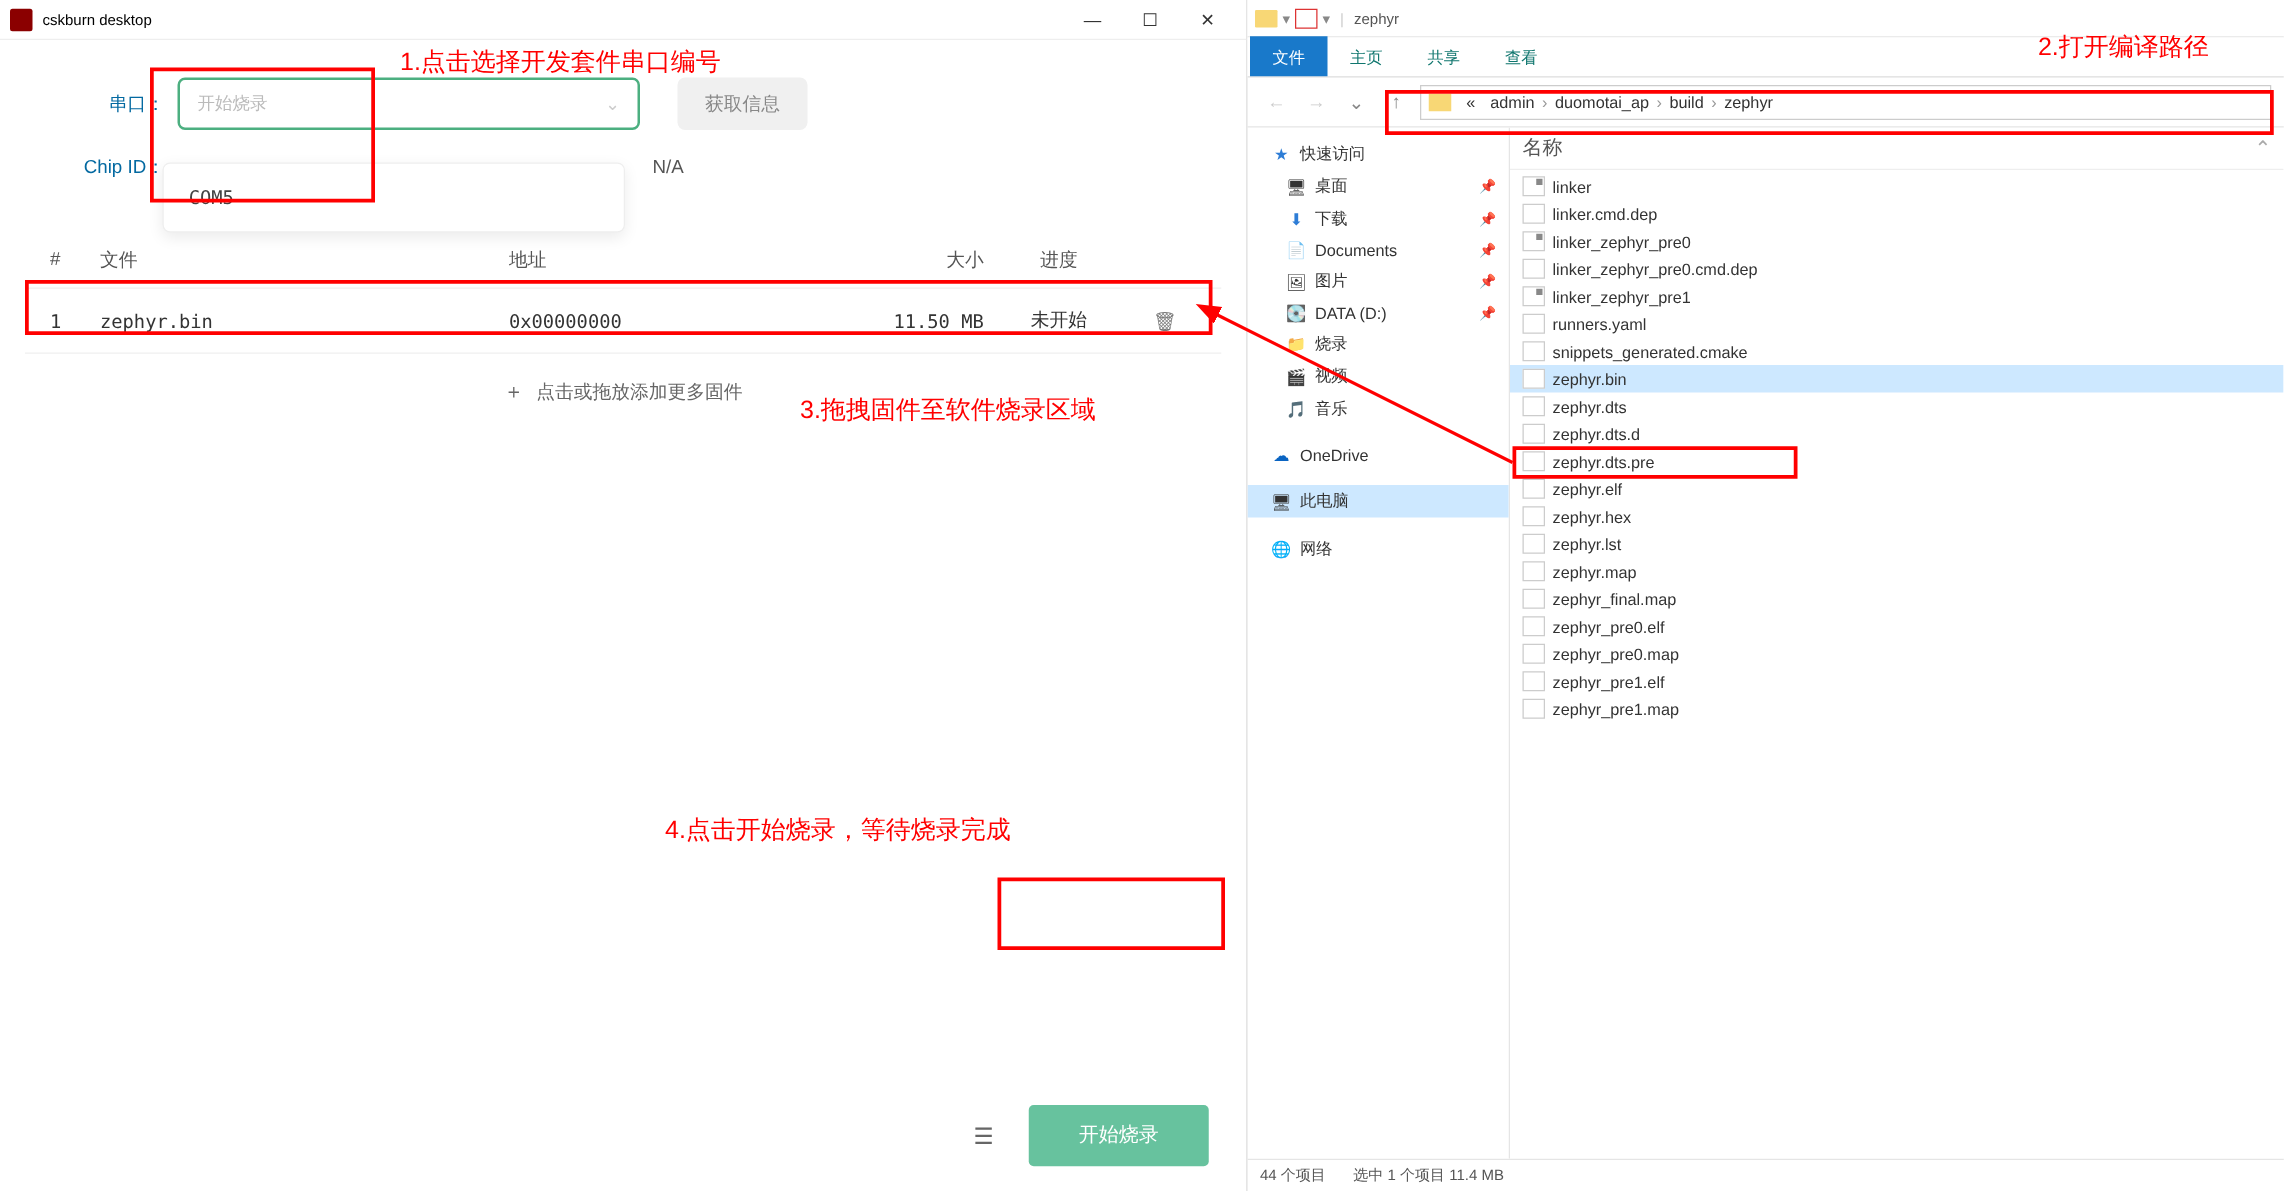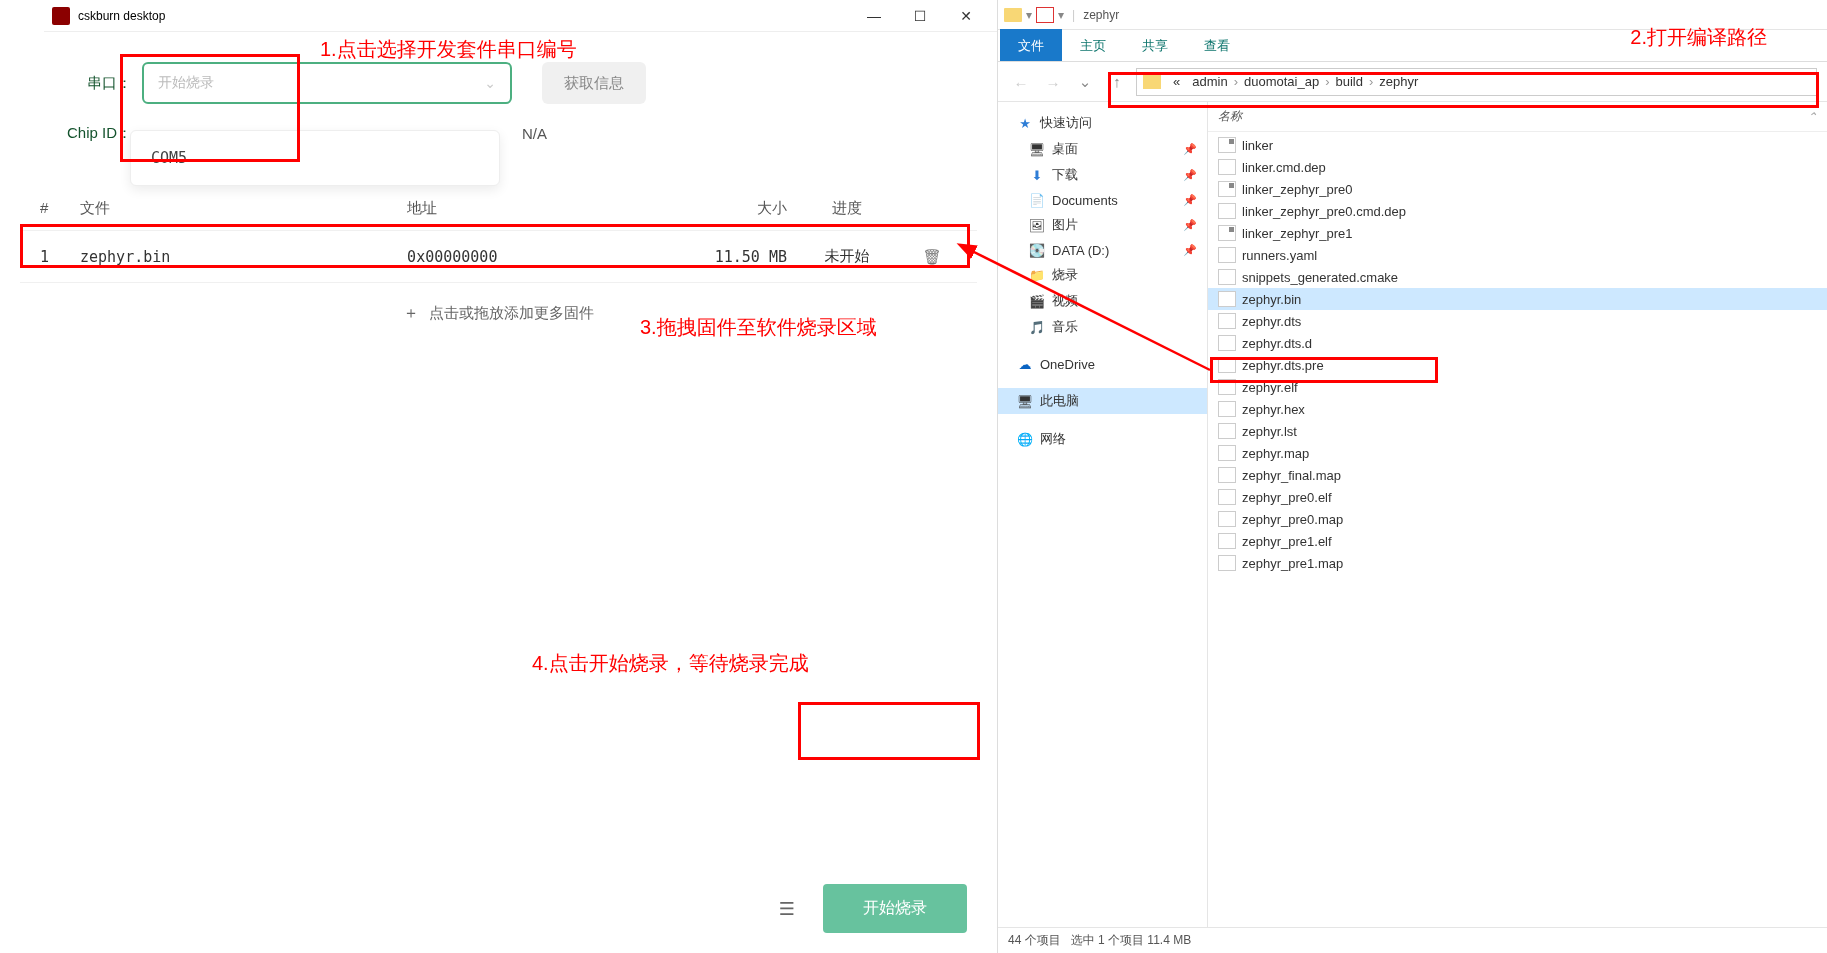--- a/index.html
+++ b/index.html
@@ -1,26 +1,26 @@
 <!DOCTYPE html>
 <html><head>
 <meta charset="utf-8">
 <style>
   * { box-sizing: border-box; margin: 0; padding: 0; }
   body { font-family: "Microsoft YaHei", "Segoe UI", sans-serif; font-size: 13px; color: #333; background: #fff; width: 1827px; height: 953px; overflow: hidden; position: relative; display: flex; }
   
   .app-left { width: 998px; height: 100%; border-right: 1px solid #ddd; position: relative; display: flex; flex-direction: column; }
-  .titlebar { height: 32px; display: flex; align-items: center; padding: 0 8px; border-bottom: 1px solid #eee; margin-left: 44px; }
+  .titlebar { height: 32px; display: flex; align-items: center; padding: 0 8px; border-bottom: 1px solid #eee; }
   .titlebar .icon-app { width: 18px; height: 18px; background: #8b0000; margin-right: 8px; border-radius: 2px; }
   .titlebar .title { font-size: 12px; color: #000; }
   .win-controls { margin-left: auto; display: flex; }
   .win-btn { width: 46px; height: 32px; display: flex; align-items: center; justify-content: center; font-size: 14px; cursor: pointer; }
   .form-area { padding: 30px 60px 0 60px; position: relative; }
   .form-row { display: flex; align-items: center; margin-bottom: 20px; }
-  .form-row .lbl { width: 72px; text-align: right; margin-right: 10px; font-size: 15px; color: #14532d; }
+  .form-row .lbl { width: 72px; text-align: right; margin-right: 10px; font-size: 15px; color: #0369a1; }
   .serial-select { width: 370px; height: 42px; border: 2px solid #4caf80; border-radius: 6px; display: flex; align-items: center; padding: 0 14px; color: #bbb; font-size: 14px; cursor: pointer; position: relative; background: #fff; }
   .serial-select .chev { margin-left: auto; color: #ccc; }
   .get-info-btn { margin-left: 30px; height: 42px; padding: 0 22px; background: #f0f0f0; border: none; border-radius: 6px; color: #888; font-size: 15px; cursor: pointer; }
   .chipid-val { font-size: 15px; color: #555; }
   .dropdown { position: absolute; top: 98px; left: 130px; width: 370px; background: #fff; border: 1px solid #eee; box-shadow: 0 4px 12px rgba(0,0,0,0.08); border-radius: 6px; padding: 6px; z-index: 20; }
   .dropdown-item { padding: 12px 14px; font-family: "Consolas", monospace; font-size: 15px; color: #444; border-radius: 4px; cursor: pointer; }
   .annot-red { border: 3px solid #ff0000; position: absolute; pointer-events: none; z-index: 30; }
   .annot-text { color: #ff0000; font-size: 20px; font-weight: 400; position: absolute; white-space: nowrap; z-index: 30; }
   
   .file-table { margin: 24px 20px 0 20px; }
@@ -57,28 +57,28 @@
   .bc-sep { color: #999; }
   .explorer-body { flex: 1; display: flex; overflow: hidden; }
   .nav-pane { width: 210px; border-right: 1px solid #e5e5e5; padding: 8px 0; overflow-y: auto; }
   .np-group { margin-bottom: 12px; }
   .np-item { display: flex; align-items: center; padding: 4px 10px 4px 30px; font-size: 13px; color: #333; cursor: pointer; position: relative; }
   .np-item.header { padding-left: 18px; font-weight: 400; }
   .np-item .pin { margin-left: auto; color: #bbb; font-size: 11px; }
   .np-item.selected { background: #cde8ff; }
   .np-icon { width: 18px; height: 16px; margin-right: 6px; display: inline-flex; align-items: center; justify-content: center; font-size: 13px; }
   .file-pane { flex: 1; display: flex; flex-direction: column; overflow: hidden; }
-  .fp-header { display: flex; padding: 6px 10px; border-bottom: 1px solid #eee; font-size: 12px; color: #555; font-style: italic; }
+  .fp-header { display: flex; padding: 6px 10px; border-bottom: 1px solid #eee; font-size: 16px; color: #555; }
   .fp-header .name-col { flex: 1; display: flex; align-items: center; gap: 6px; }
   .fp-list { flex: 1; overflow-y: auto; padding: 2px 0; }
   .fp-item { display: flex; align-items: center; padding: 3px 10px; font-size: 13px; cursor: pointer; }
   .fp-item .f-ico { width: 18px; height: 16px; margin-right: 6px; display: inline-block; border: 1px solid #ccc; background: #fff; position: relative; }
   .fp-item .f-ico.script::after { content: ""; position: absolute; right: 1px; top: 1px; width: 5px; height: 5px; background: #888; }
   .fp-item.selected { background: #cde8ff; }
-  .status-bar { height: 26px; border-top: 1px solid #e5e5e5; display: flex; align-items: center; padding: 0 10px; font-size: 12px; color: #555; gap: 10px; }
+  .status-bar { height: 26px; border-top: 1px solid #e5e5e5; display: flex; align-items: center; padding: 0 10px; font-size: 12px; color: #555; gap: 22px; }
   svg.arrow { position: absolute; z-index: 29; overflow: visible; }
 </style>
 </head>
 <body>
 
 <div class="app-left">
 
   <div class="titlebar">
     <span class="icon-app"></span>
     <span class="title">cskburn desktop</span>

